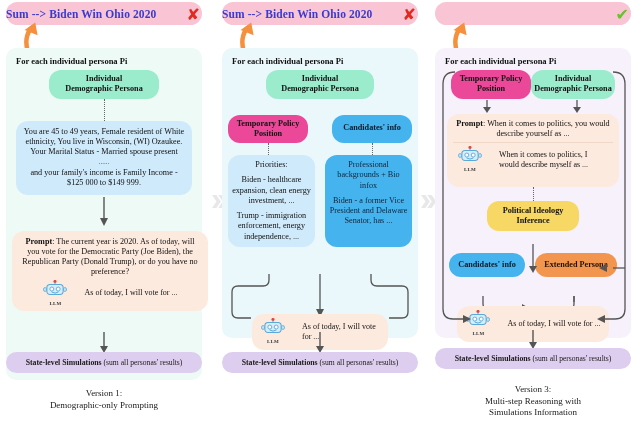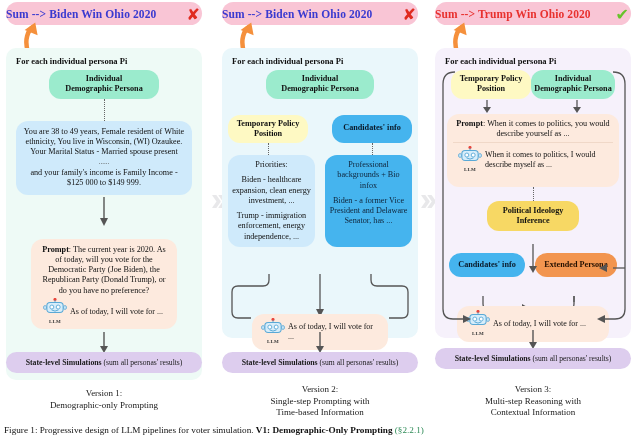--- a/index.html
+++ b/index.html
@@ -114,36 +114,37 @@
   
   .node {
     border-radius: 12px;
     text-align: center;
     box-sizing: border-box;
     font-size: 8.2px;
     line-height: 1.25;
     padding: 4px 1px;
   }
   .node-green  { background: #9bebcd; color: #111; font-weight: bold; }
-  .node-lblue  { background: #fef9c3; color: #111; font-weight: bold; }
+  .node-lblue  { background: #ec4899; color: #111; font-weight: bold; }
   .node-blue   { background: #45b4ee; color: #0a1a2a; font-weight: bold; }
   .node-bodyblue { background: #cfeafb; color: #111; font-weight: normal; }
   .node-bodyblue2 { background: #45b4ee; color: #10243a; font-weight: normal; }
   .node-peach  { background: #fdeade; color: #111; }
   .node-yellow { background: #f7d864; color: #111; font-weight: bold; }
   .node-orange { background: #f2954f; color: #241000; font-weight: bold; }
 
   .prompt-lbl { font-weight: bold; }
 
   
   .llm-row {
     display: flex;
     align-items: center;
-    gap: 2px;
+    gap: 16px;
     padding: 2px 4px;
+    justify-content: center;
   }
   .llm-icon {
     width: 26px;
     flex: 0 0 26px;
     text-align: center;
   }
   .llm-tag {
     display: block;
     font-size: 5px;
     font-weight: bold;
@@ -228,31 +229,31 @@
     <div class="panel panel-mint" style="height:332px;">
       <div class="panel-title">For each individual persona Pi</div>
 
       <div class="node node-green" style="width:110px; margin:4px auto 0 auto;">
         <span>Individual<br>Demographic Persona</span>
       </div>
 
       <div style="width:0;height:22px;margin:0 auto;border-left:1.6px dotted #666;"></div>
 
       <div class="node node-bodyblue" style="width:176px;margin:0 auto;padding:6px 7px;">
-        <div>You are 38 to 49 years, Female resident of White ethnicity, You live in Wisconsin, (WI) Ozaukee. Your Marital Status - Married spouse present</div>
+        <div>You are 45 to 49 years, Female resident of White ethnicity, You live in Wisconsin, (WI) Ozaukee. Your Marital Status - Married spouse present</div>
         <div style="font-size:7px;color:#555;margin:1px 0;">......</div>
         <div>and your family's income is Family Income - $125 000 to $149 999.</div>
       </div>
 
       <svg width="14" height="30" style="display:block;margin:2px auto 0 auto;">
         <line x1="7" y1="0" x2="7" y2="22" stroke="#555" stroke-width="1.4"></line>
         <path d="M7 29 L 3 21 L 11 21 Z" fill="#555"></path>
       </svg>
 
-      <div class="node node-peach" style="width:146px;margin:12px auto 0 auto;padding:6px 7px 2px 7px;">
+      <div class="node node-peach" style="width:196px;margin:4px auto 0 auto;padding:6px 7px 2px 7px;">
         <div>
           <span class="prompt-lbl">Prompt</span><span>: The current year is 2020. As of today, will you vote for the Democratic Party (Joe Biden), the Republican Party (Donald Trump), or do you have no preference?</span>
         </div>
         <div class="llm-row">
           <span class="llm-icon">
             <svg width="24" height="19" viewBox="0 0 26 21">
               <circle cx="13" cy="1.6" r="1.7" fill="#e8443a"></circle>
               <line x1="13" y1="2.5" x2="13" y2="5" stroke="#5aa9d6" stroke-width="1.1"></line>
               <rect x="4" y="5" width="18" height="11" rx="3.5" fill="#d7edfa" stroke="#5aa9d6" stroke-width="1.2"></rect>
               <circle cx="9.5" cy="10" r="2.2" fill="#fff" stroke="#5aa9d6" stroke-width="1"></circle>
@@ -363,31 +364,25 @@
 
     <svg width="14" height="22" style="position:absolute;left:91px;top:332px;">
       <line x1="7" y1="0" x2="7" y2="15" stroke="#555" stroke-width="1.4"></line>
       <path d="M7 21 L 3 14 L 11 14 Z" fill="#555"></path>
     </svg>
 
     <div class="state-bar" style="top:352px;">
       <b>State-level Simulations</b><span> (sum all personas' results)</span>
     </div>
 
-    <div class="version" style="top:384px;">
-      <div>Version 2:</div>
-      <div style="white-space:pre-line;">Single-step Prompting with
-Time-based Information</div>
-    </div>
   </div>
 
   <div class="column col3">
 
     <div class="banner">
-      <span class="banner-text banner-red">Sum --&gt; Trump Win Ohio 2020</span>
       <span class="mark mark-v">✔</span>
     </div>
 
     <svg class="up-arrow" viewBox="0 0 34 34">
       <path d="M10 32 C 6 20, 10 10, 15 7" stroke="#f5903c" stroke-width="4.5" fill="none" stroke-linecap="round"></path>
       <path d="M15 2 L 22 13 L 8 13 Z" fill="#f5903c" transform="rotate(22 15 8)"></path>
     </svg>
 
     <div class="panel panel-lilac" style="height:290px;">
       <div class="panel-title">For each individual persona Pi</div>
@@ -491,23 +486,18 @@
       <path d="M7 19 L 3 12 L 11 12 Z" fill="#555"></path>
     </svg>
 
     <div class="state-bar" style="top:348px;">
       <b>State-level Simulations</b><span> (sum all personas' results)</span>
     </div>
 
     <div class="version" style="top:384px;">
       <div>Version 3:</div>
       <div style="white-space:pre-line;">Multi-step Reasoning with
-Contextual Information</div>
+Simulations Information</div>
     </div>
   </div>
 
-  <div class="fig-caption">
-    <span>Figure 1: Progressive design of LLM pipelines for voter simulation.</span>
-    <b>V1: Demographic-Only Prompting</b>
-    <span class="sec-link">(§2.2.1)</span>
-  </div>
 
 </div>
 
 </body></html>

